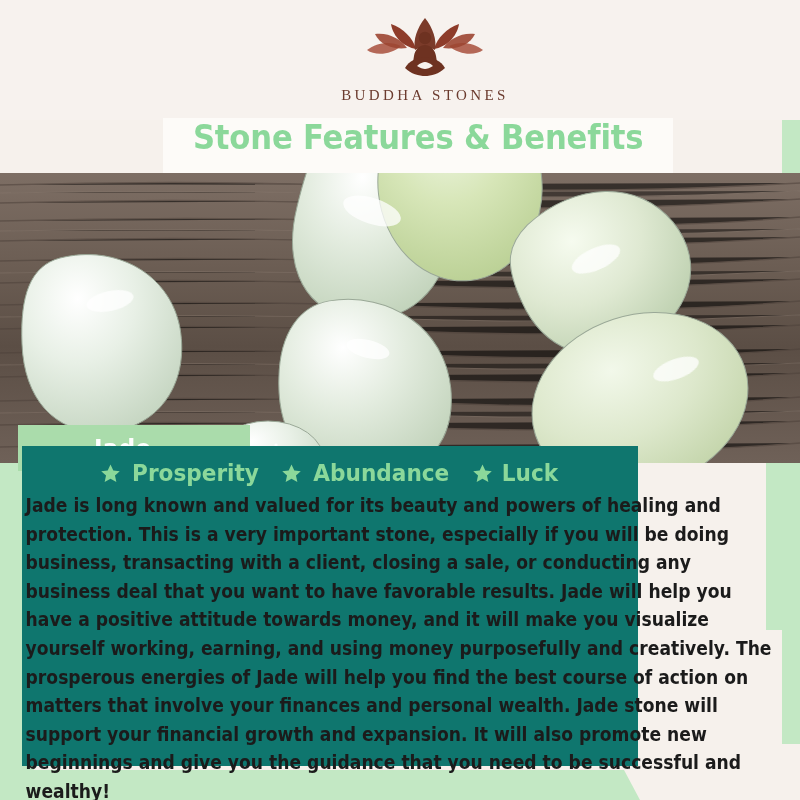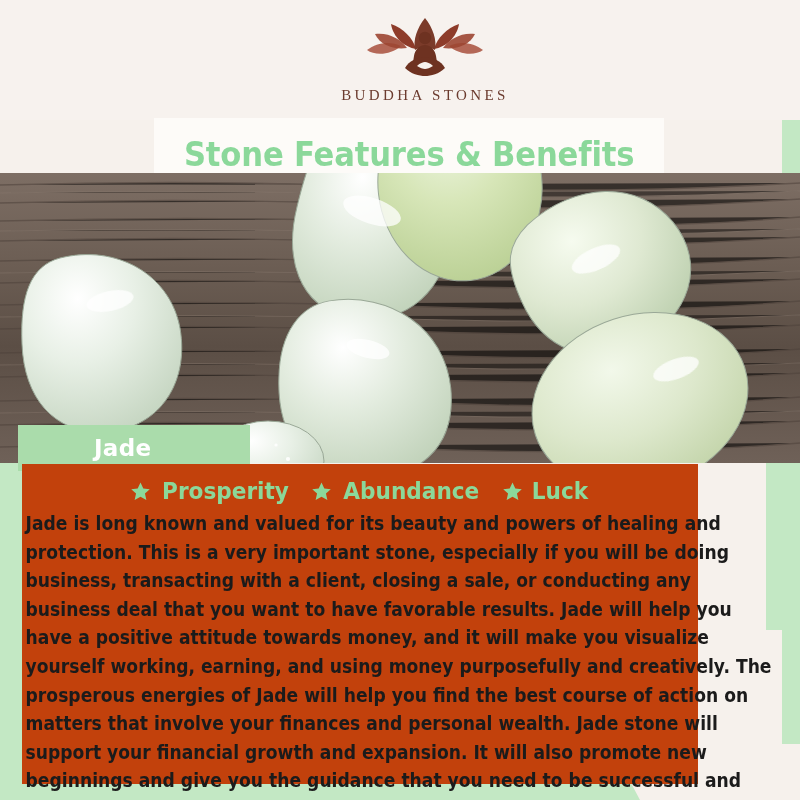--- a/index.html
+++ b/index.html
@@ -108,26 +108,26 @@
     font-size: 15px;
     letter-spacing: 3.4px;
     color: #6b3b2e;
     font-weight: 400;
   }
 
   
   .title-band {
     position: absolute;
     top: 118px;
-    left: 154px;
+    left: 163px;
     width: 510px;
     height: 56px;
     background: #fdfbf8;
     display: flex;
-    align-items: flex-end;
+    align-items: flex-start;
     justify-content: center;
   }
   .title-text {
     font-family: "DejaVu Sans", sans-serif;
     font-weight: bold;
     font-size: 33px;
     color: #8bd89a;
     letter-spacing: -0.2px;
     transform: scaleX(0.93);
     white-space: nowrap;
@@ -161,25 +161,25 @@
     font-family: "DejaVu Sans", sans-serif;
     font-size: 23px;
     font-weight: bold;
     color: #ffffff;
     letter-spacing: 0.3px;
   }
 
   
   .content {
     position: absolute;
-    top: 464px;
+    top: 446px;
     left: 22px;
-    width: 676px;
+    width: 616px;
     height: 320px;
-    background: #c2410c;
+    background: #0f766e;
   }
 
   .benefits {
     display: flex;
     align-items: center;
     justify-content: center;
     gap: 18px;
     padding-top: 14px;
   }
   .benefit {

